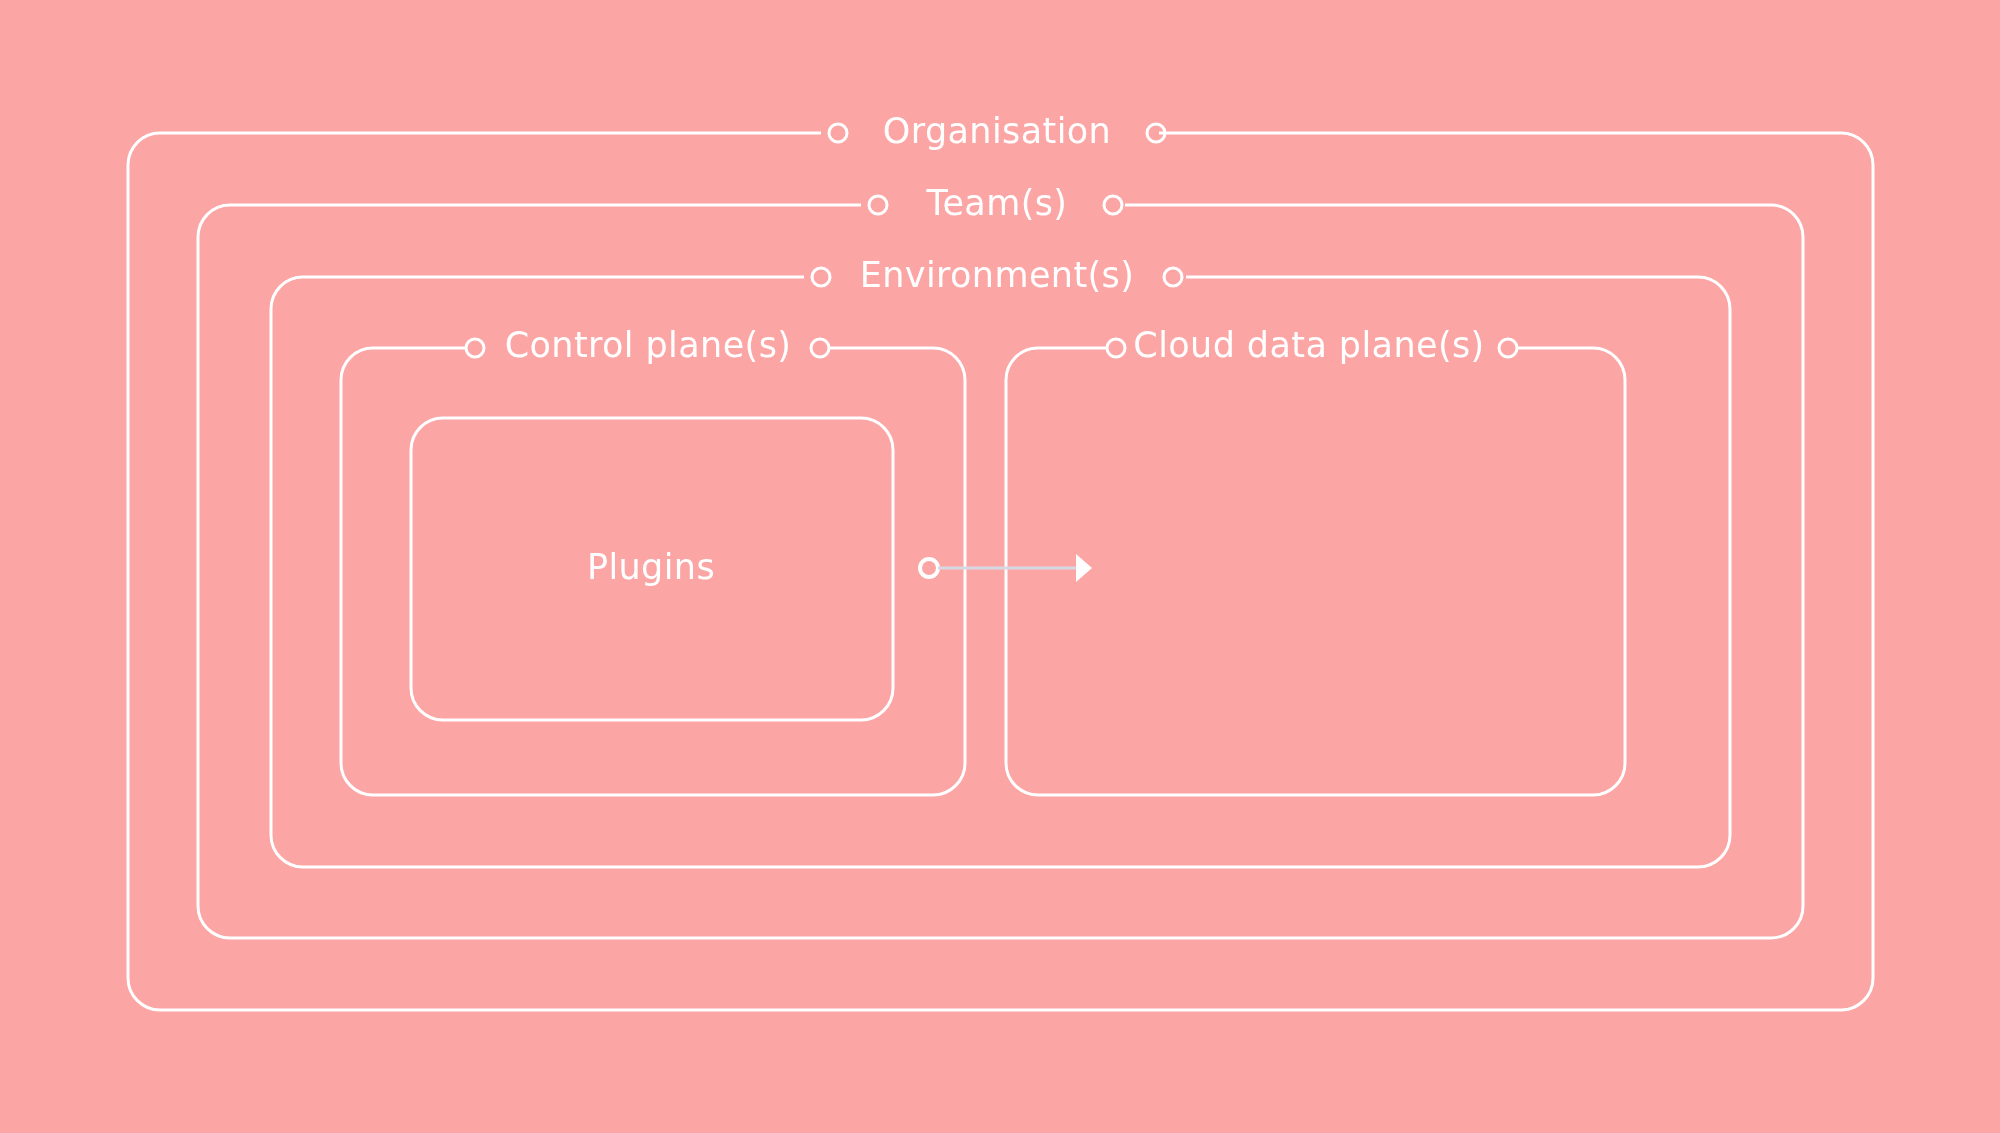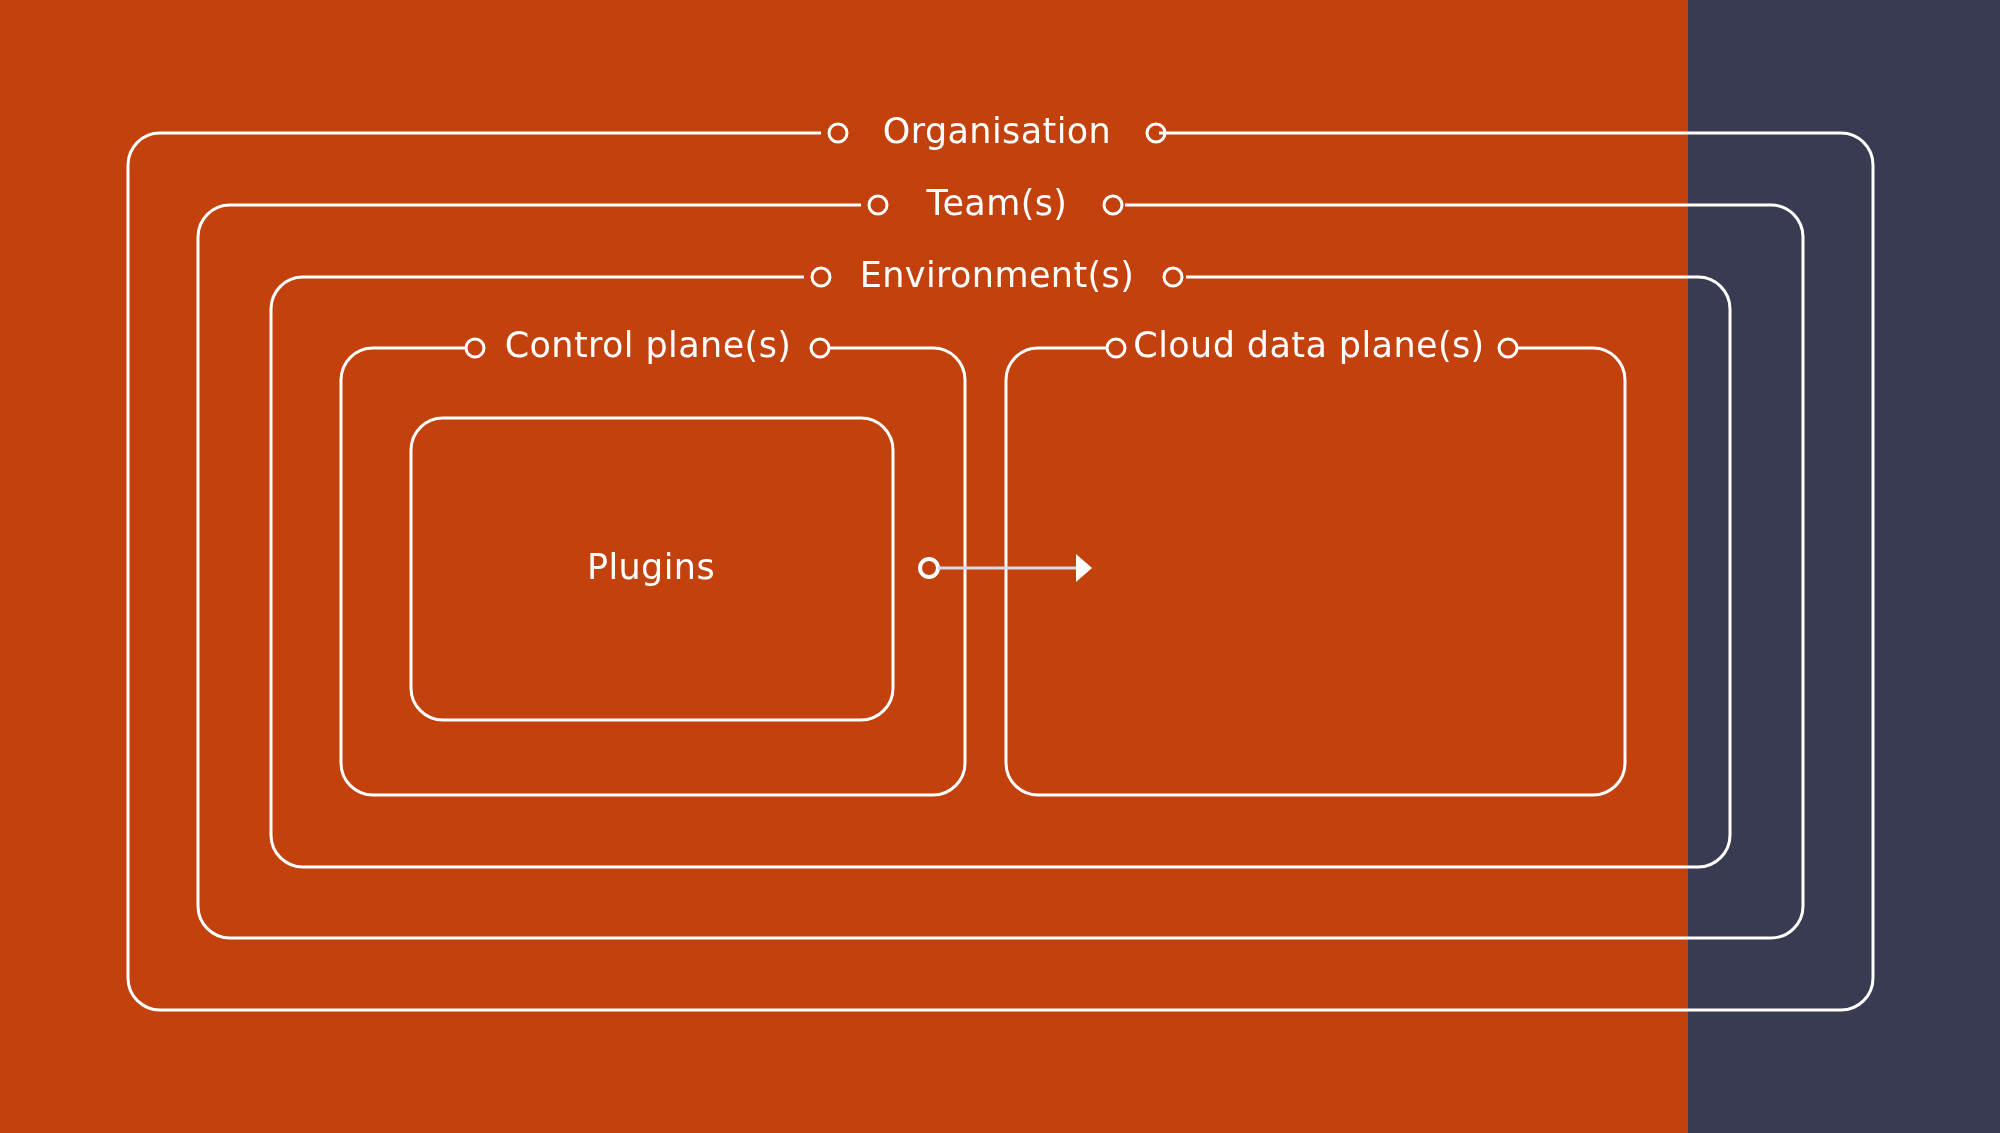--- a/index.html
+++ b/index.html
@@ -9,23 +9,23 @@
     background: #383b52;
   }
   body {
     width: 2000px;
     height: 1133px;
     overflow: hidden;
     font-family: "DejaVu Sans", "Liberation Sans", sans-serif;
   }
   #diagram-root {
     position: relative;
-    width: 1688px;
+    width: 2000px;
     height: 1133px;
-    background: #c2410c;
+    background: #fca5a5;
   }
   svg.diagram-canvas {
     position: absolute;
     inset: 0;
     width: 2000px;
     height: 1133px;
     display: block;
   }
   .frame-rect {
     fill: none;

